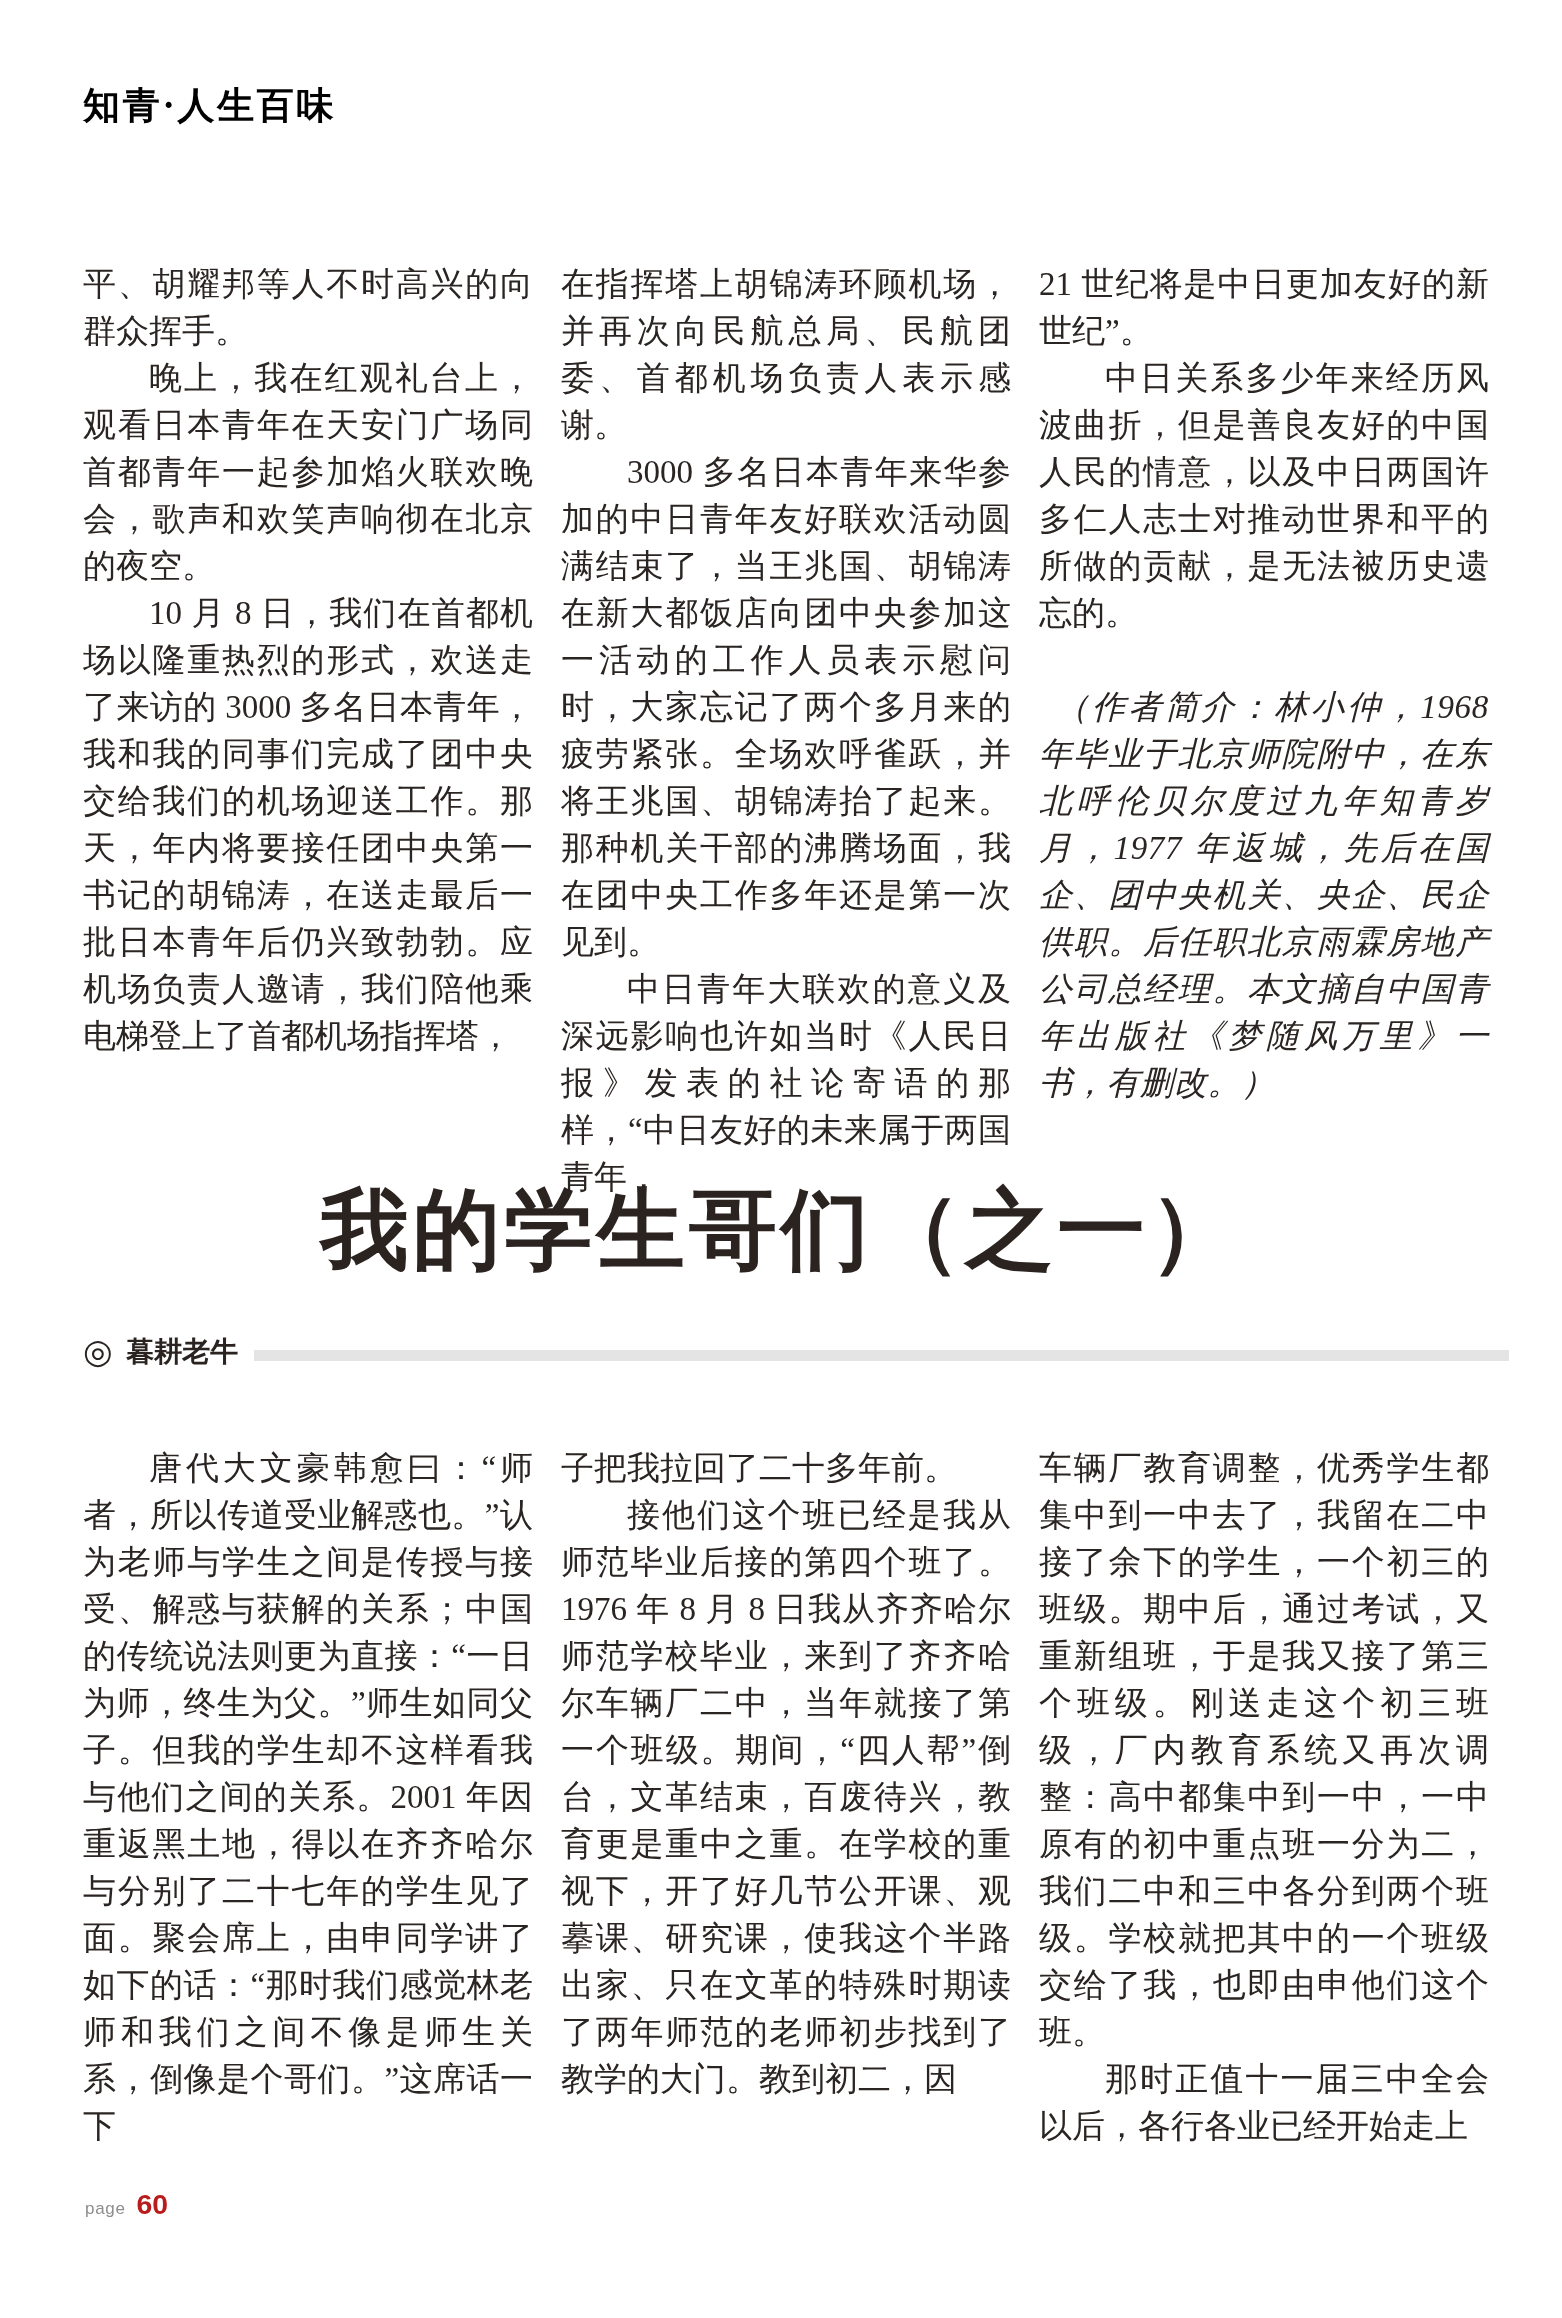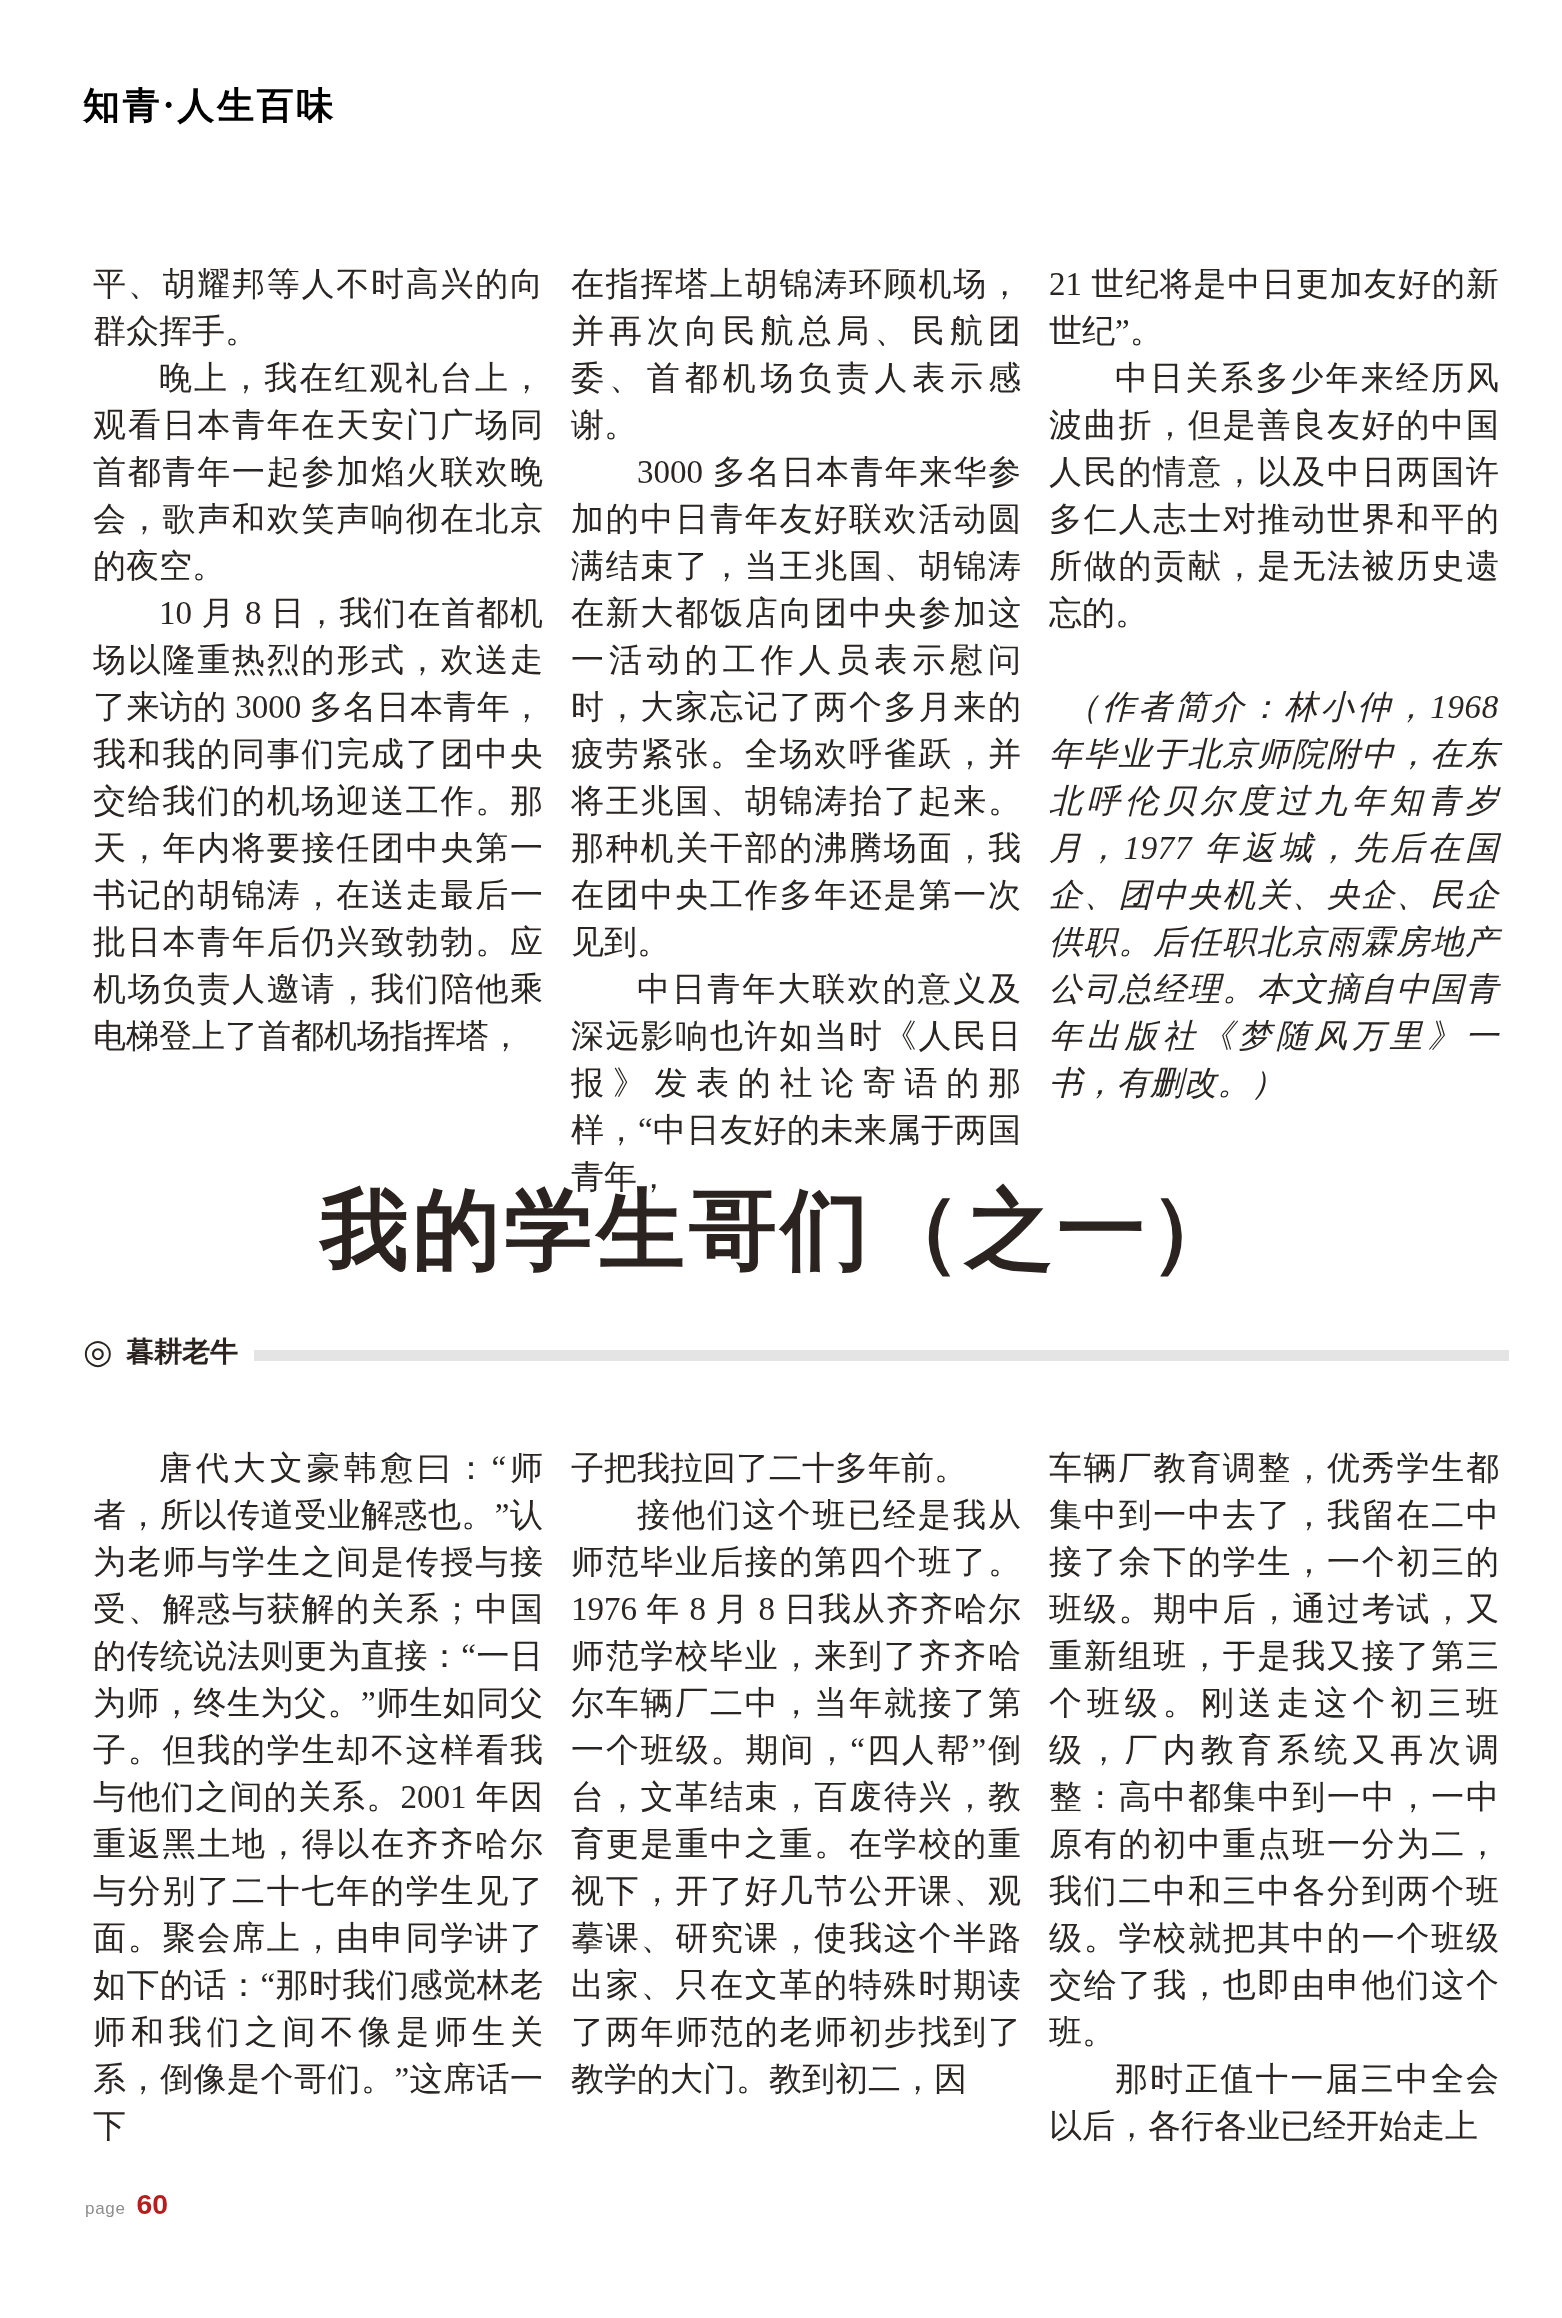--- a/index.html
+++ b/index.html
@@ -5,21 +5,21 @@
   html,body{margin:0;padding:0;}
   body{
     width:1562px;height:2319px;position:relative;background:#ffffff;
     font-family:"Liberation Serif","DejaVu Serif",serif;color:#2a2522;
     overflow:hidden;
   }
   .mag-header{
     position:absolute;left:83px;top:81px;
     font-size:37px;font-weight:bold;letter-spacing:2.7px;color:#000000;
   }
-  .section{position:absolute;display:flex;gap:28px;justify-content:center;}
+  .section{position:absolute;display:flex;gap:28px;}
   .sec1{left:83px;top:261px;width:1426px;height:900px;}
   .sec2{left:83px;top:1445px;width:1426px;height:711px;}
   .col{width:450px;font-size:33px;line-height:47px;text-align:justify;text-justify:inter-ideograph;}
   .col p{margin:0;text-indent:2em;}
   .col p.no-indent{text-indent:0;}
   .col p.bio{font-style:italic;text-indent:0.5em;letter-spacing:0.7px;}
   .col p.spacer{height:47px;text-indent:0;}
   .article-title{
     position:absolute;left:0;width:1562px;top:1179px;text-align:center;
     font-family:"Liberation Sans","DejaVu Sans",sans-serif;

